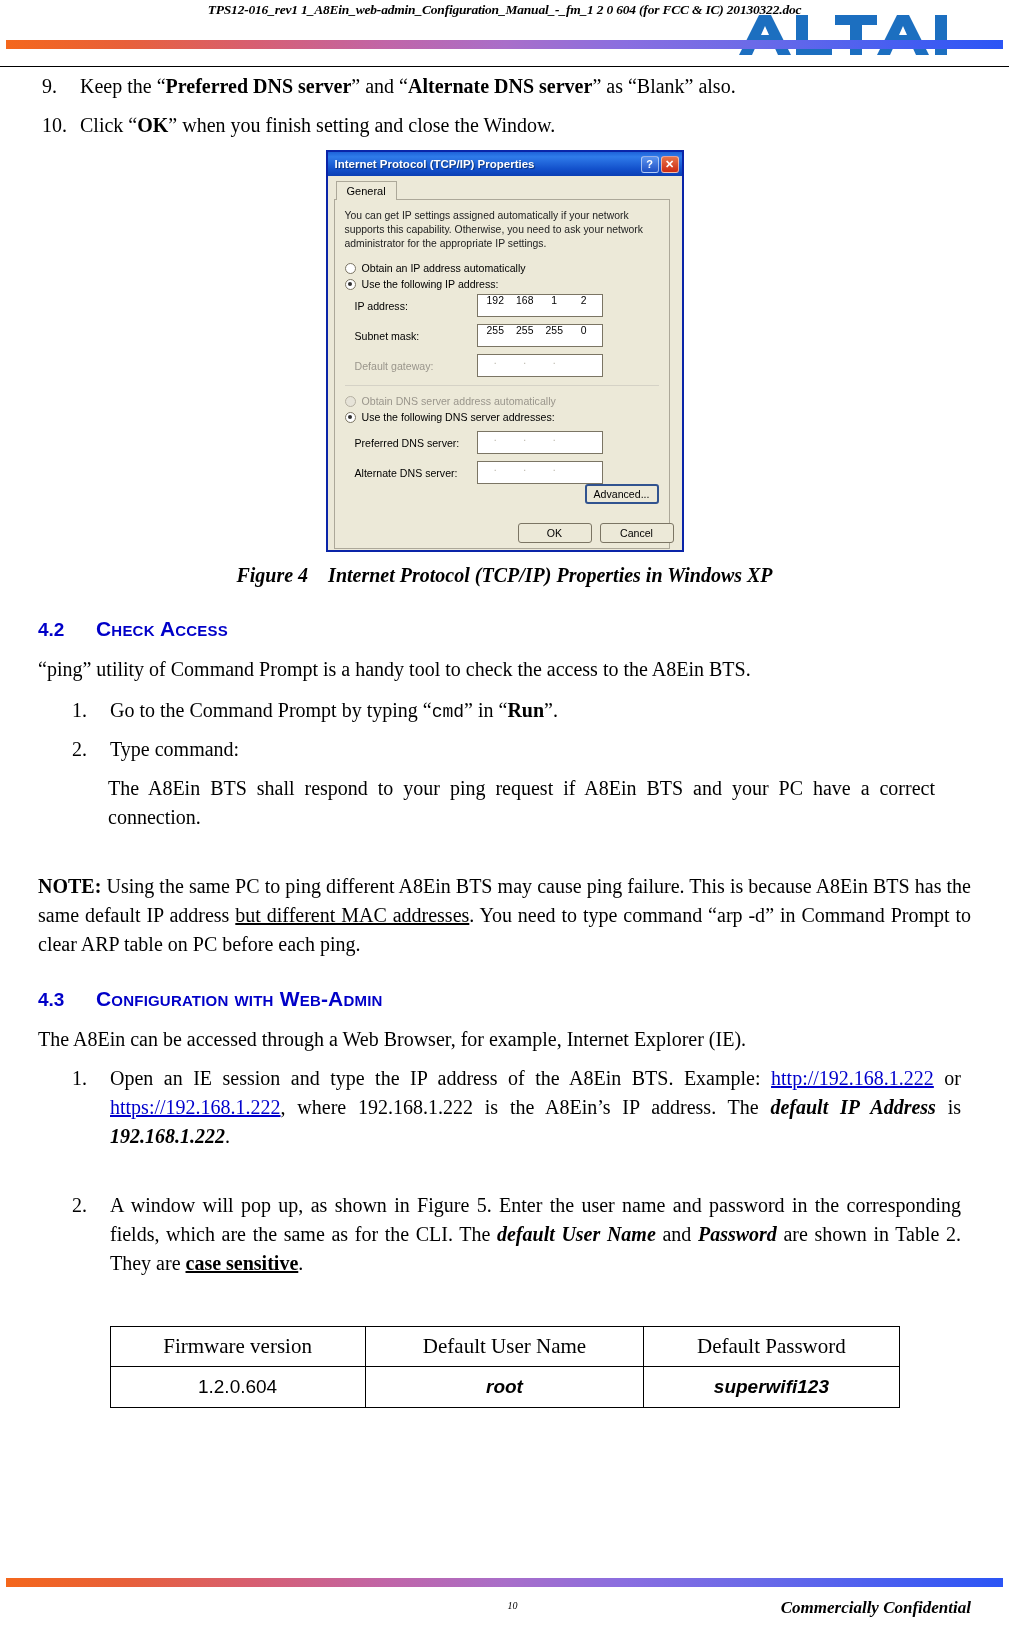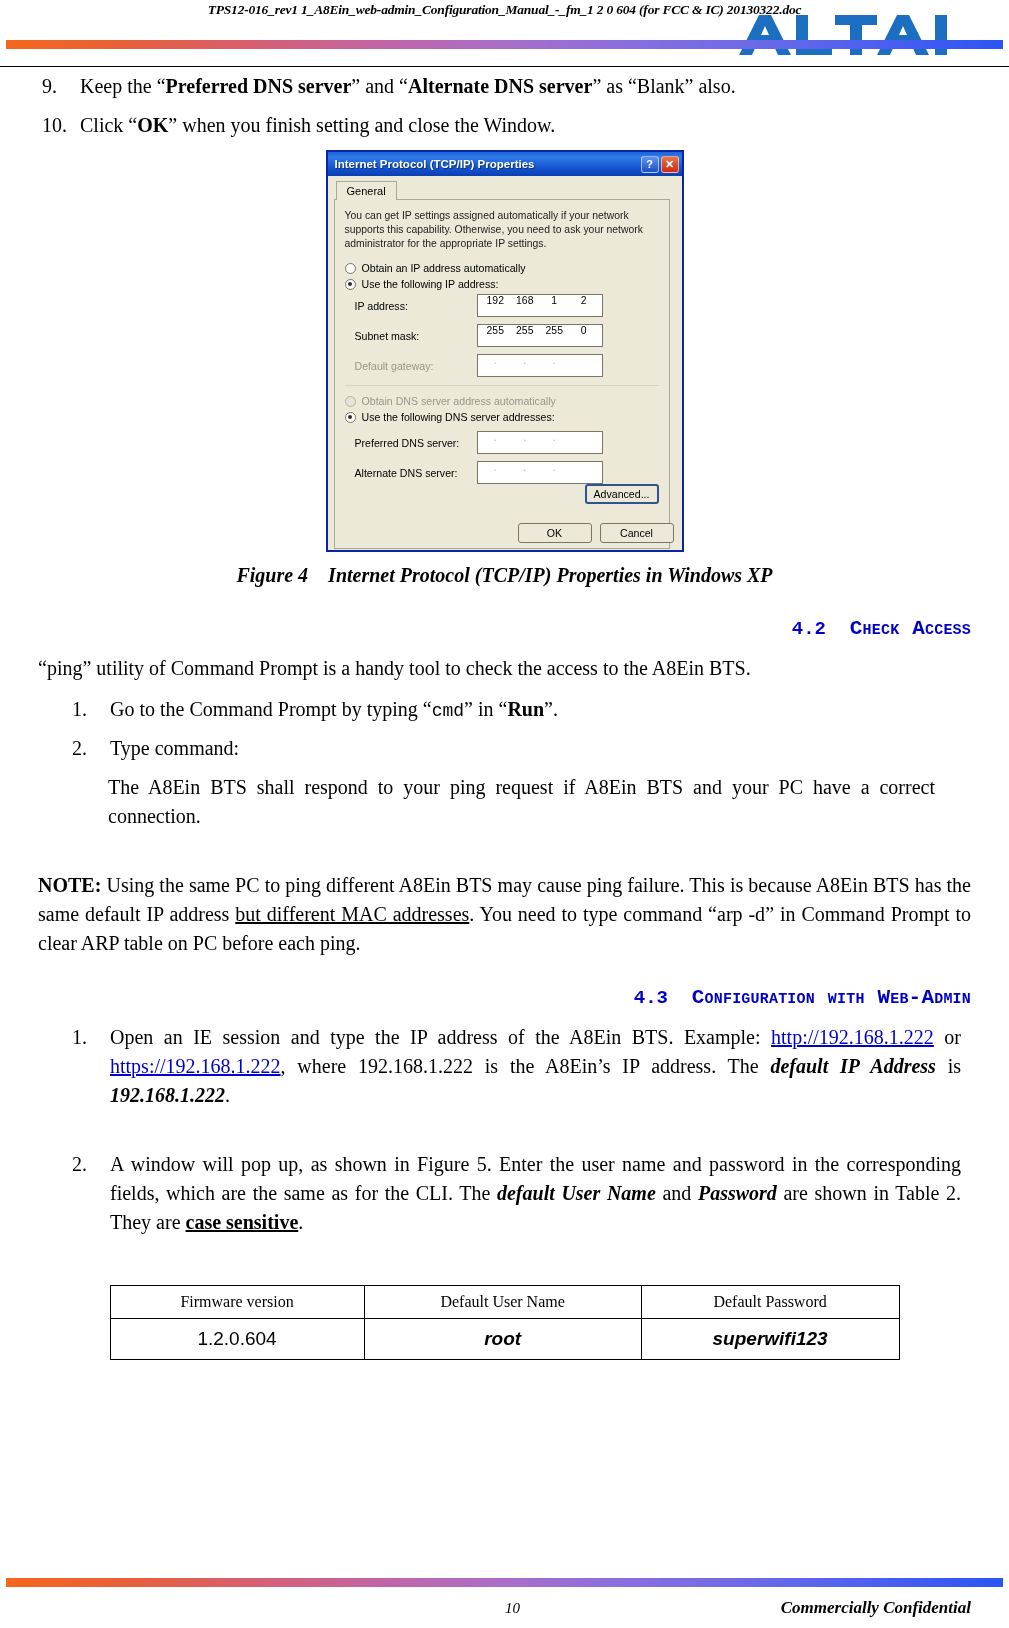--- a/index.html
+++ b/index.html
@@ -290,26 +290,25 @@
     font-style: italic;
     font-weight: bold;
     font-size: 20px;
     margin-top: 12px;
   }
 
   
   .heading2 {
     color: #0000c8;
     font-weight: bold;
-    font-family: Liberation Mono, monospace;
+    font-family: Liberation Sans, sans-serif;
     font-size: 19px;
     margin: 30px 0 14px 0;
     display: flex;
     align-items: baseline;
-    justify-content: flex-end;
   }
   .heading2 .hnum {
     width: 58px;
     flex: 0 0 auto;
     font-size: 19px;
   }
   .heading2 .htext {
     font-variant: small-caps;
     font-size: 21px;
     letter-spacing: 0.2px;
@@ -326,21 +325,21 @@
     width: 790px;
   }
   table.data td, table.data th {
     border: 1px solid #000;
     text-align: center;
     padding: 7px 4px;
     font-weight: normal;
   }
   table.data th {
     font-family: "Liberation Serif", serif;
-    font-size: 16px;
+    font-size: 21px;
     margin-left: 8px;
   }
   table.data td {
     font-family: "Liberation Sans", sans-serif;
     font-size: 19px;
     font-weight: bold;
     font-style: italic;
     padding: 9px 4px;
   }
   table.data td.plain {
@@ -370,21 +369,21 @@
        #6b6ae8 75%,
        #4a5ff0 88%,
        #2b55f5 100%);
   }
   .footer-pageno {
     position: absolute;
     top: 32px;
     left: 16px; right: 0;
     text-align: center;
     font-style: italic;
-    font-size: 15px;
+    font-size: 10px;
   }
   .footer-confidential {
     position: absolute;
     top: 30px;
     right: 38px;
     font-style: italic;
     font-weight: bold;
     font-size: 17px;
   }
 </style>
@@ -553,20 +552,21 @@
 
   <p class="para justify indent-2" style="margin-right:36px">The A8Ein BTS shall respond to your ping request if A8Ein BTS and your PC have a correct connection.</p>
 
   <p class="para justify" style="margin-top:40px"><b>NOTE:</b><span> Using the same PC to ping different A8Ein BTS may cause ping failure.   This is because A8Ein BTS has the same default IP address </span><span class="u">but different MAC addresses</span><span>.   You need to type command “</span><span class="mono-big">arp -d</span><span>” in Command Prompt to clear ARP table on PC before each ping.</span></p>
 
   <div class="heading2" style="margin-top:28px">
     <span class="hnum">4.3</span>
     <span class="htext">Configuration with Web-Admin</span>
   </div>
 
+  <p class="para">The A8Ein can be accessed through a Web Browser, for example, Internet Explorer (IE).</p>
 
   <div class="list-item indent-1" style="margin-top:10px; margin-right:10px">
     <span class="num">1.</span>
     <span class="txt justify"><span>Open an IE session and type the IP address of the A8Ein BTS.   Example: </span><a class="link" href="#">http://192.168.1.222</a><span> or </span><a class="link" href="#">https://192.168.1.222</a><span>, where 192.168.1.222 is the A8Ein’s IP address.   The </span><b><i>default IP Address</i></b><span> is </span><b><i>192.168.1.222</i></b><span>.</span></span>
   </div>
 
   <div class="list-item indent-1" style="margin-top:40px; margin-right:10px">
     <span class="num">2.</span>
     <span class="txt justify"><span>A window will pop up, as shown in Figure 5.   Enter the user name and password in the corresponding fields, which are the same as for the CLI.   The </span><b><i>default User Name</i></b><span> and </span><b><i>Password</i></b><span> are shown in Table 2.   They are </span><b class="u">case sensitive</b><span>.</span></span>
   </div>

